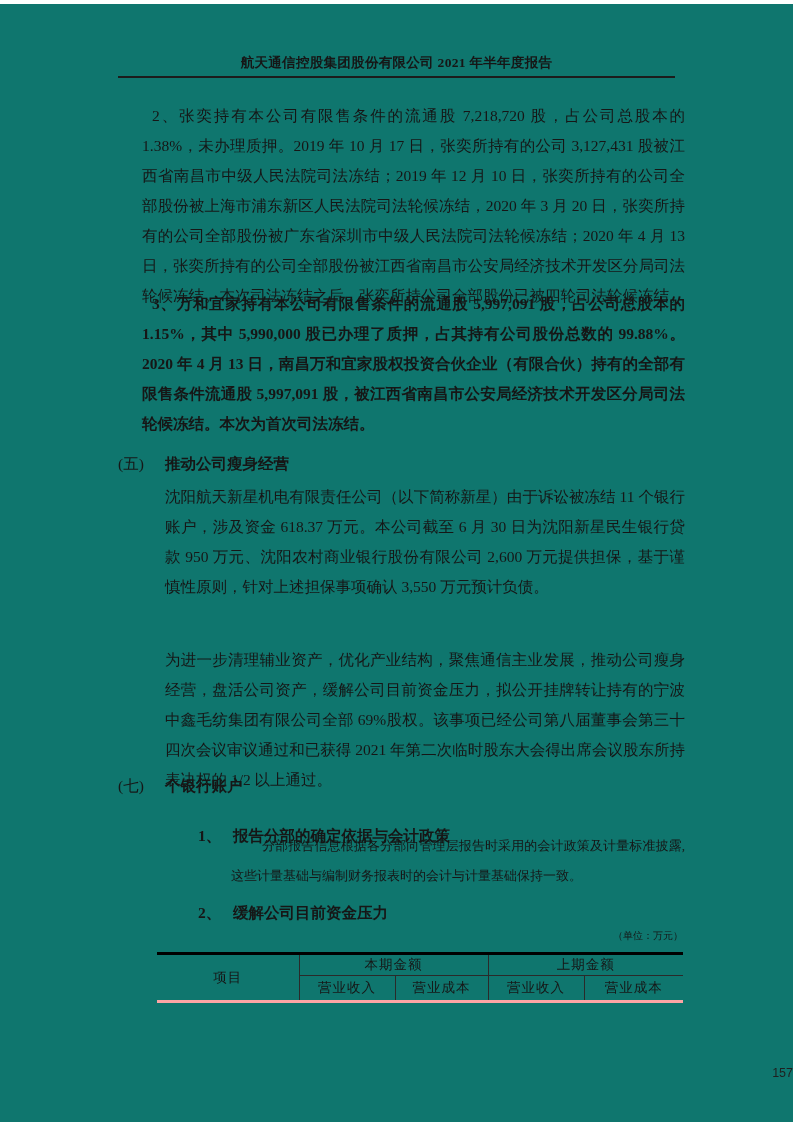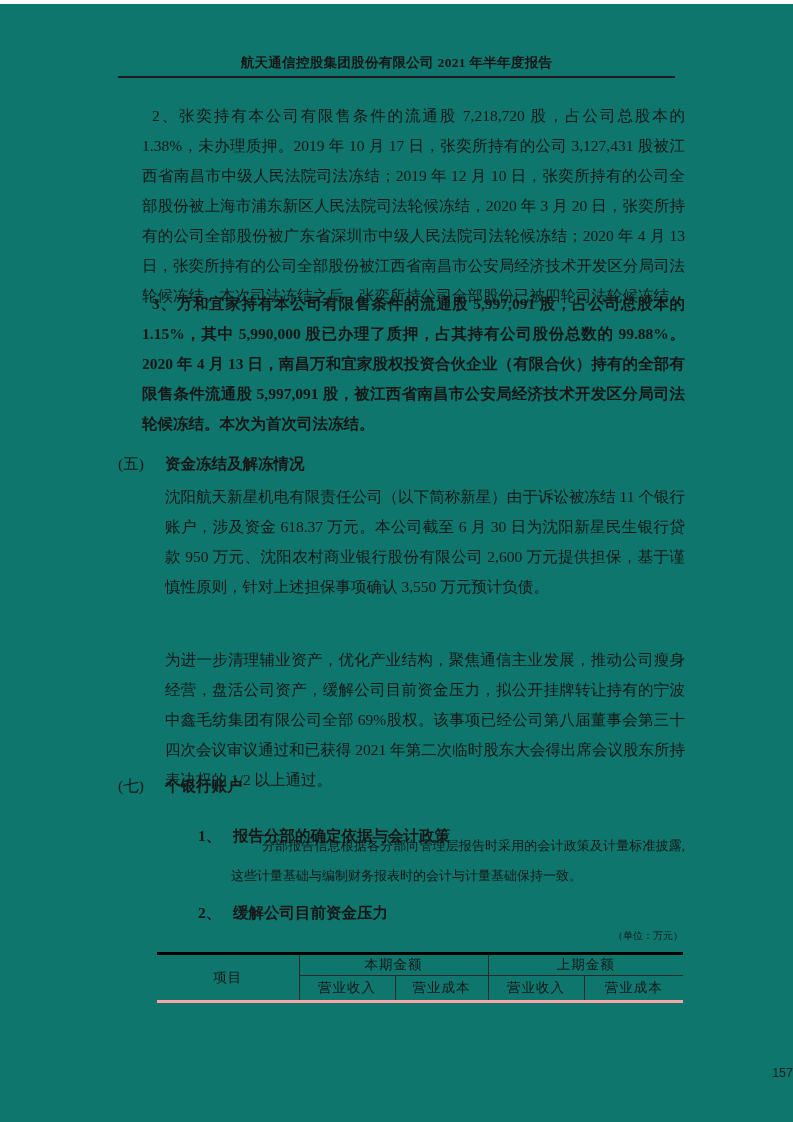--- a/index.html
+++ b/index.html
@@ -70,21 +70,21 @@
 
 <div class="page">
 
   <div class="header-title">航天通信控股集团股份有限公司 2021 年半年度报告</div>
   <div class="header-rule"></div>
 
   <div class="para para-2">2、张奕持有本公司有限售条件的流通股 7,218,720 股，占公司总股本的 1.38%，未办理质押。2019 年 10 月 17 日，张奕所持有的公司 3,127,431 股被江西省南昌市中级人民法院司法冻结；2019 年 12 月 10 日，张奕所持有的公司全部股份被上海市浦东新区人民法院司法轮候冻结，2020 年 3 月 20 日，张奕所持有的公司全部股份被广东省深圳市中级人民法院司法轮候冻结；2020 年 4 月 13 日，张奕所持有的公司全部股份被江西省南昌市公安局经济技术开发区分局司法轮候冻结。本次司法冻结之后，张奕所持公司全部股份已被四轮司法轮候冻结。</div>
   <div class="para para-3">3、万和宜家持有本公司有限售条件的流通股 5,997,091 股，占公司总股本的 1.15%，其中 5,990,000 股已办理了质押，占其持有公司股份总数的 99.88%。2020 年 4 月 13 日，南昌万和宜家股权投资合伙企业（有限合伙）持有的全部有限售条件流通股 5,997,091 股，被江西省南昌市公安局经济技术开发区分局司法轮候冻结。本次为首次司法冻结。</div>
 
   <div class="sec-head sec5-head">
-    <span class="sec-label">(五)</span><span class="sec-title">资金冻结及解冻情况</span>
+    <span class="sec-label">(五)</span><span class="sec-title">推动公司瘦身经营</span>
   </div>
   <div class="sec-body sec5-body">沈阳航天新星机电有限责任公司（以下简称新星）由于诉讼被冻结 11 个银行账户，涉及资金 618.37 万元。本公司截至 6 月 30 日为沈阳新星民生银行贷款 950 万元、沈阳农村商业银行股份有限公司 2,600 万元提供担保，基于谨慎性原则，针对上述担保事项确认 3,550 万元预计负债。</div>
 
   <div class="sec-body sec6-body">为进一步清理辅业资产，优化产业结构，聚焦通信主业发展，推动公司瘦身经营，盘活公司资产，缓解公司目前资金压力，拟公开挂牌转让持有的宁波中鑫毛纺集团有限公司全部 69%股权。该事项已经公司第八届董事会第三十四次会议审议通过和已获得 2021 年第二次临时股东大会得出席会议股东所持表决权的 1/2 以上通过。</div>
 
   <div class="sec-head sec7-head">
     <span class="sec-label">(七)</span><span class="sec-title">个银行账户</span>
   </div>
 
   <div class="sub-head sub1-head">

